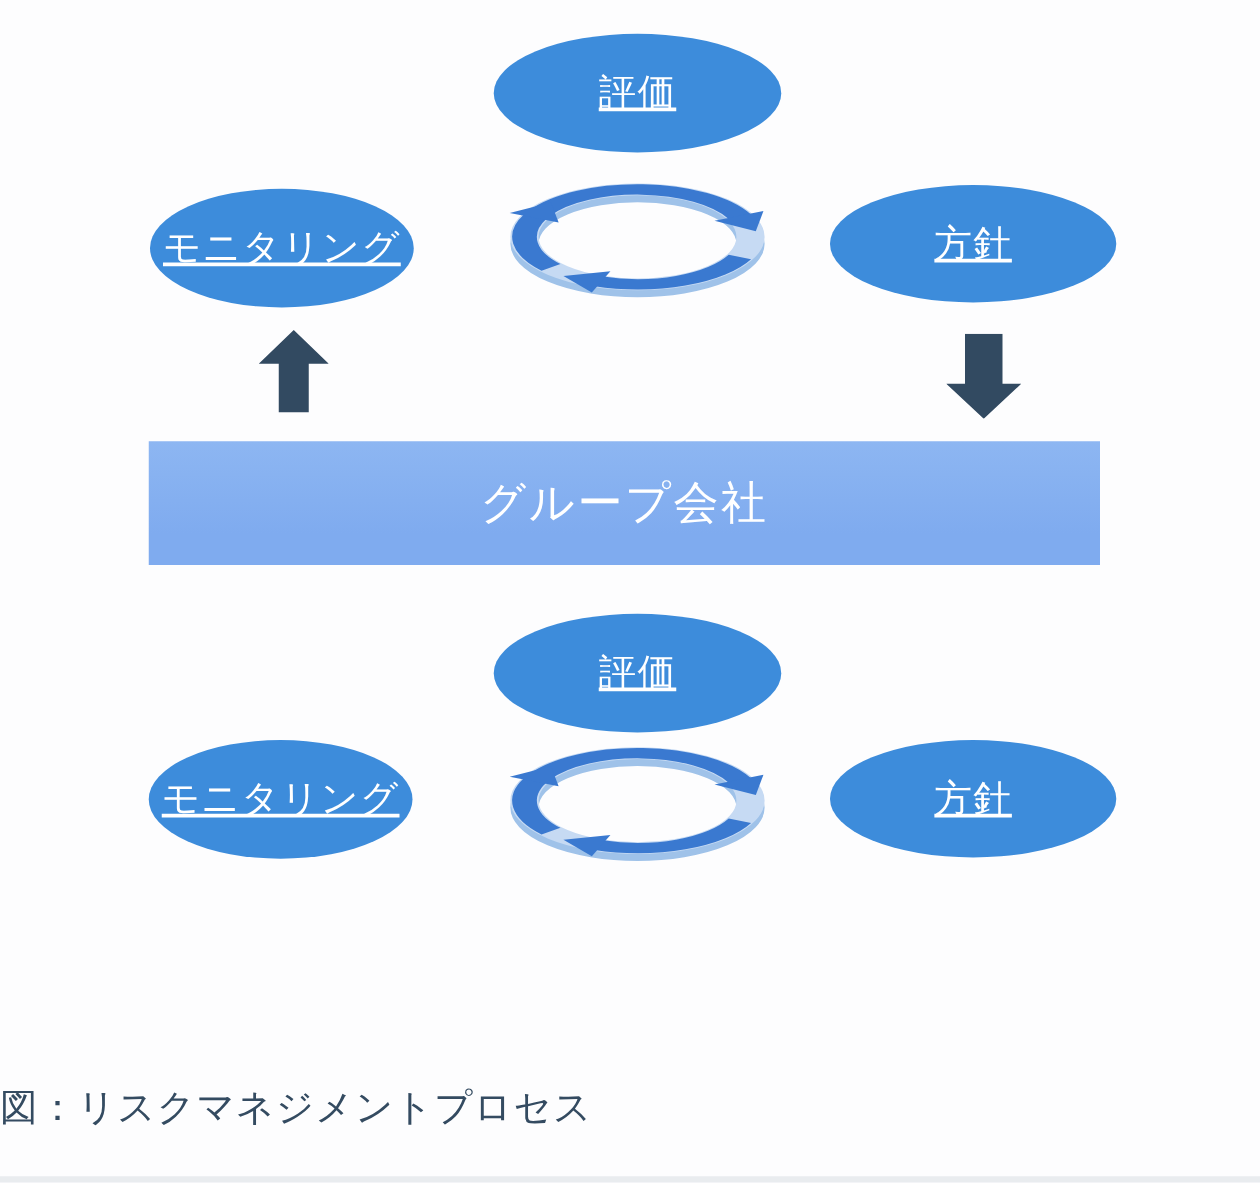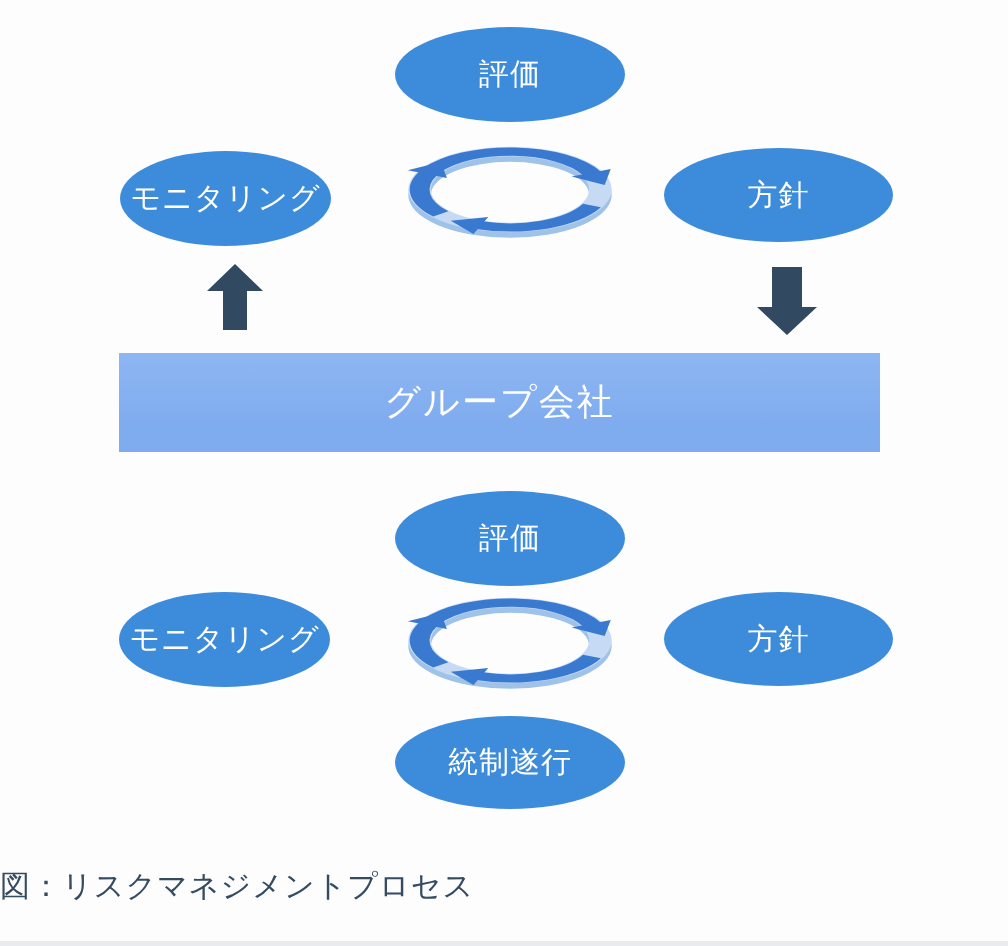--- a/index.html
+++ b/index.html
@@ -26,20 +26,21 @@
   .canvas{position:absolute;left:0;top:0;width:1008px;height:946px;}
   .node{
     position:absolute;
     background:var(--node-blue);
     border-radius:50%;
     color:var(--node-text);
     display:flex;align-items:center;justify-content:center;
     font-size:30px;
     letter-spacing:1px;
     white-space:nowrap;
+    text-decoration:underline;
   }
   .node-eval-top   {left:395px;top:27px; width:230px;height:95px;}
   .node-mon-top    {left:120px;top:151px;width:211px;height:95px;}
   .node-pol-top    {left:664px;top:148px;width:229px;height:94px;}
   .node-eval-bot   {left:395px;top:491px;width:230px;height:95px;}
   .node-mon-bot    {left:119px;top:592px;width:211px;height:95px;}
   .node-pol-bot    {left:664px;top:592px;width:229px;height:94px;}
   .node-control-bot{left:395px;top:716px;width:230px;height:93px;}
   .cycle-icon{position:absolute;width:226px;height:113px;}
   .cycle-top{left:397px;top:133px;}
@@ -111,18 +112,17 @@
   <div class="node node-eval-bot">評価</div>
 
   <svg class="cycle-icon cycle-bot" viewBox="-120 -60 240 120">
     <use href="#cycle-glyph" xlink:href="#cycle-glyph"></use>
   </svg>
 
   <div class="node node-mon-bot">モニタリング</div>
 
   <div class="node node-pol-bot">方針</div>
 
-  <div class="node node-control-bot">統制遂行</div>
 
   <div class="caption">図：リスクマネジメントプロセス</div>
 
   <div class="footer-strip"></div>
 </div>
 
 </body></html>

